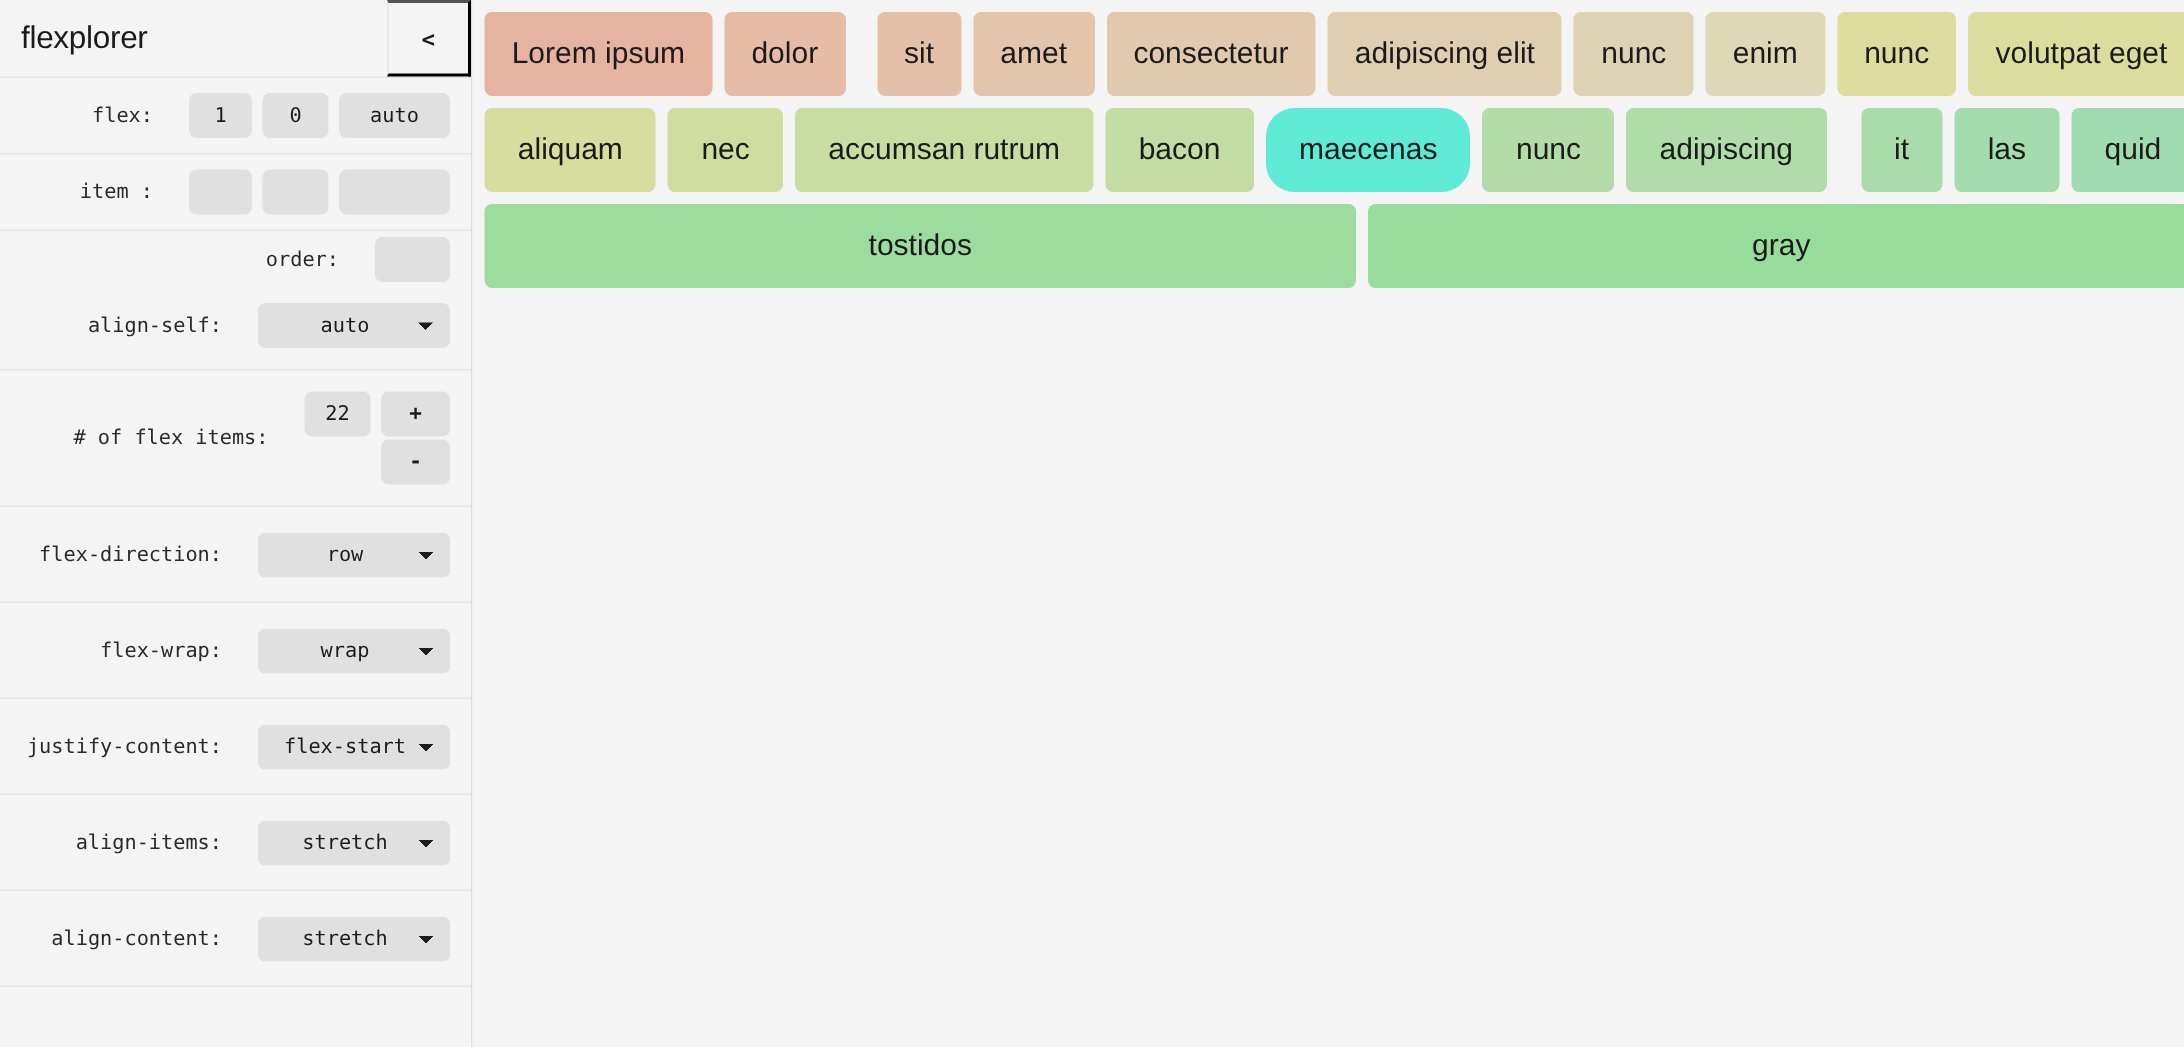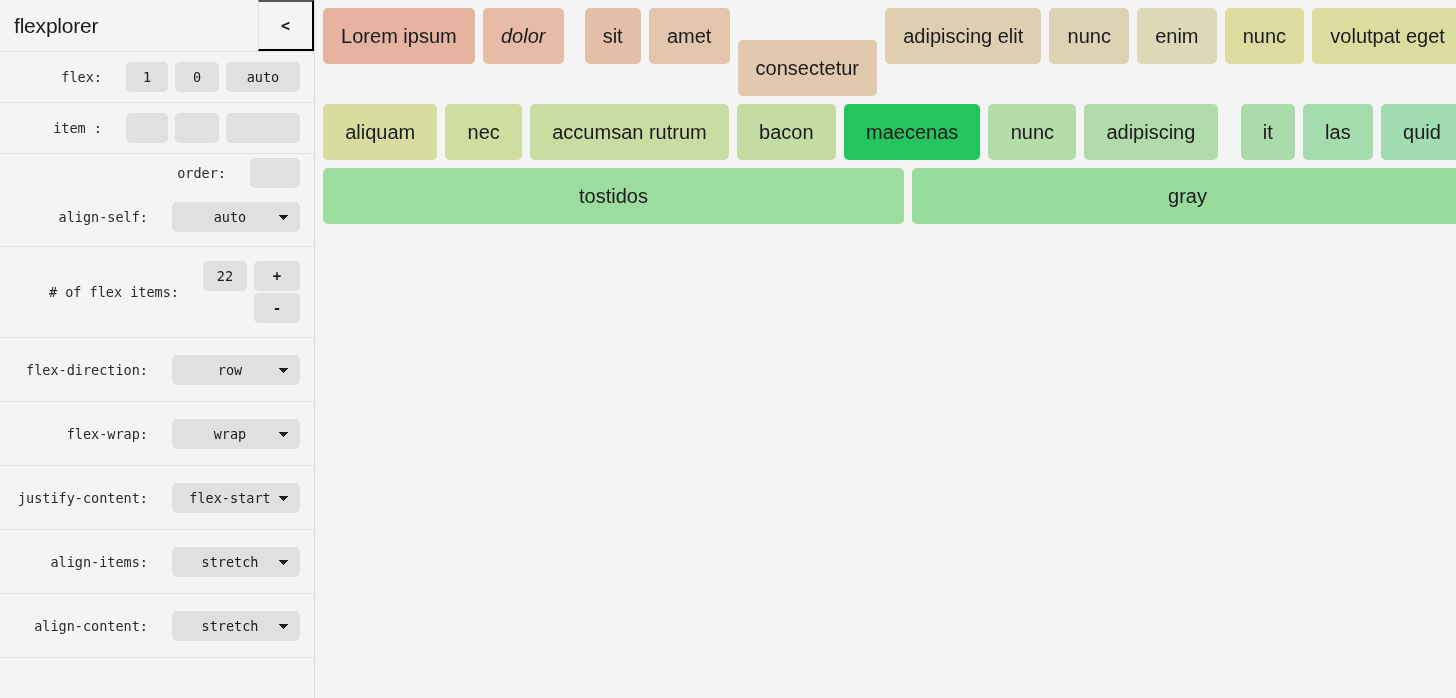--- a/index.html
+++ b/index.html
@@ -294,34 +294,34 @@
           <option>stretch</option>
         </select>
       </div>
     </div>
 
   </aside>
 
   <main id="canvas">
     <div id="flexbox">
         <div class="flex-item" style="background: rgb(229, 179, 160); text-align: center;">Lorem ipsum</div>
-        <div class="flex-item" style="background: rgb(230, 188, 166); font-style: italic;">dolor</div>
+        <div class="flex-item" style="background: rgb(230, 188, 166);">dolor</div>
         <div class="flex-item" style="background: rgb(228, 192, 168); margin-left: 13px;">sit</div>
         <div class="flex-item" style="background: rgb(226, 197, 171);">amet</div>
-        <div class="flex-item" style="background: rgb(225, 201, 174); margin-top: 32px;">consectetur</div>
+        <div class="flex-item" style="background: rgb(225, 201, 174);">consectetur</div>
         <div class="flex-item" style="background: rgb(224, 206, 177);">adipiscing elit</div>
         <div class="flex-item" style="background: rgb(222, 210, 180);">nunc</div>
         <div class="flex-item" style="background: rgb(222, 216, 183);">enim</div>
         <div class="flex-item" style="background: rgb(220, 220, 159);">nunc</div>
         <div class="flex-item" style="background: rgb(219, 221, 159);">volutpat eget</div>
         <div class="flex-item" style="background: rgb(214, 221, 159);">aliquam</div>
         <div class="flex-item" style="background: rgb(207, 221, 160);">nec</div>
         <div class="flex-item" style="background: rgb(201, 221, 162);">accumsan rutrum</div>
         <div class="flex-item" style="background: rgb(195, 220, 164);">bacon</div>
-        <div class="flex-item" style="background: #22c55e;">maecenas</div>
+        <div class="flex-item" style="background: #5eead4; border-radius: 19px;">maecenas</div>
         <div class="flex-item" style="background: rgb(180, 220, 168);">nunc</div>
         <div class="flex-item" style="background: rgb(176, 220, 169);">adipiscing</div>
         <div class="flex-item" style="background: rgb(170, 220, 171); margin-left: 15px;">it</div>
         <div class="flex-item" style="background: rgb(165, 220, 173);">las</div>
         <div class="flex-item" style="background: rgb(160, 220, 175);">quid</div>
         <div class="flex-item" style="background: rgb(156, 220, 159);">tostidos</div>
         <div class="flex-item" style="background: rgb(151, 220, 155);">gray</div>
       </div>
   </main>
 

